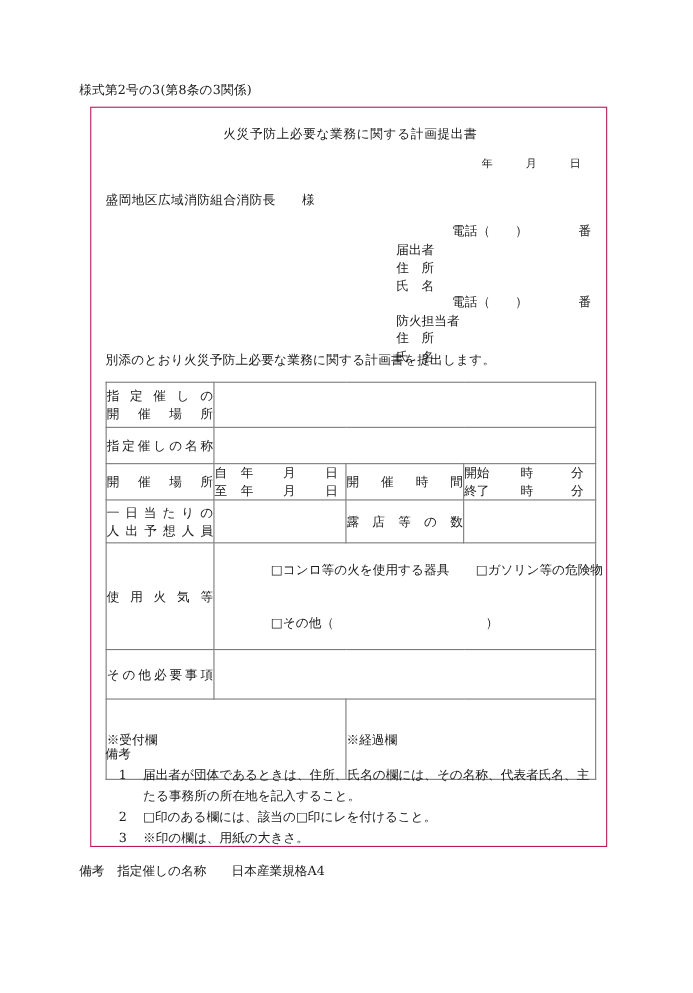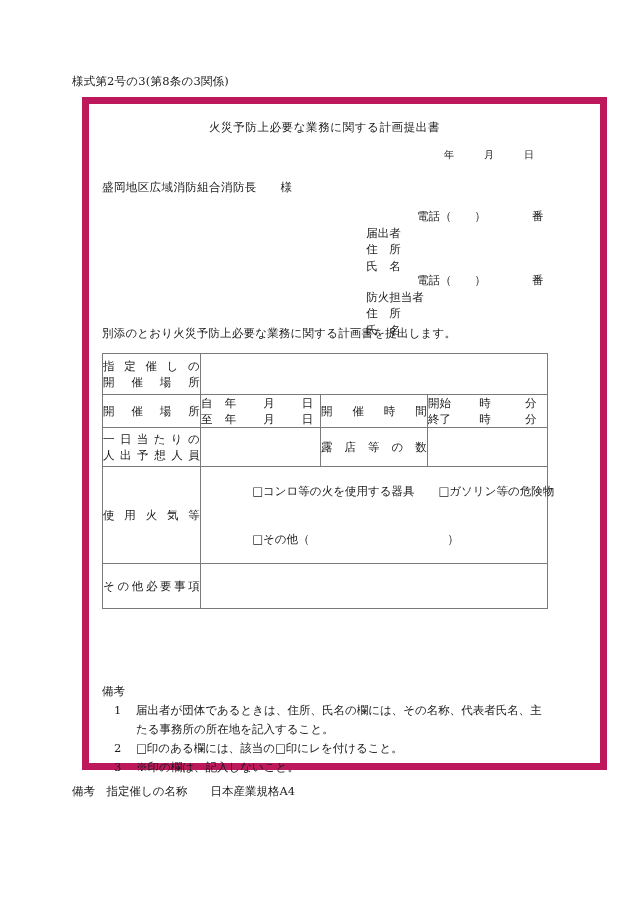--- a/index.html
+++ b/index.html
@@ -32,23 +32,23 @@
     font-size: 11.5px;
     letter-spacing: 0.2px;
     white-space: nowrap;
   }
 
   
   .frame {
     position: absolute;
     left: 82px;
     top: 97px;
-    width: 525px;
+    width: 470px;
     height: 673px;
-    border: 7px solid #be185d;
+    border: 1px solid #be185d;
     box-sizing: border-box;
   }
 
   
   .doc-title {
     position: absolute;
     left: 0;
     top: 16px;
     width: 471px;
     text-align: center;
@@ -254,20 +254,26 @@
       <tbody>
 
         <tr>
           <td class="lbl lbl-2line">
             <span class="spread">指定催しの</span>
             <span class="spread">開催場所</span>
           </td>
           <td class="cell-blank" colspan="3" style="height:40px"></td>
         </tr>
 
+        <tr>
+          <td class="lbl">
+            <span class="spread">指定催しの名称</span>
+          </td>
+          <td class="cell-blank" colspan="3" style="height:32px"></td>
+        </tr>
 
         <tr>
           <td class="lbl">
             <span class="spread">開催場所</span>
           </td>
           <td class="sub-period">
             <div class="period-row">
               <span class="p-lead">自</span>
               <span class="p-y">年</span>
               <span class="p-m">月</span>
@@ -323,37 +329,45 @@
           </td>
         </tr>
 
         <tr>
           <td class="lbl">
             <span class="spread">その他必要事項</span>
           </td>
           <td class="cell-blank" colspan="3" style="height:44px"></td>
         </tr>
 
+        <tr>
+          <td class="memo-cell" colspan="2">
+            <span>※受付欄</span>
+          </td>
+          <td class="memo-cell" colspan="2">
+            <span>※経過欄</span>
+          </td>
+        </tr>
       </tbody>
     </table>
 
     <div class="remarks">
       <div class="remarks-title">備考</div>
 
       <div class="remark-item">
         <span class="remark-num">1</span>
         <span class="remark-text">届出者が団体であるときは、住所、氏名の欄には、その名称、代表者氏名、主たる事務所の所在地を記入すること。</span>
       </div>
       <div class="remark-item">
         <span class="remark-num">2</span>
         <span class="remark-text">□印のある欄には、該当の□印にレを付けること。</span>
       </div>
       <div class="remark-item">
         <span class="remark-num">3</span>
-        <span class="remark-text">※印の欄は、記入しないこと。</span>
+        <span class="remark-text">※印の欄は、用紙の大きさ。</span>
       </div>
     </div>
 
   </div>
 
   <div class="footer-note">備考　指定催しの名称　　日本産業規格A4</div>
 
 </div>
 
 </body></html>

